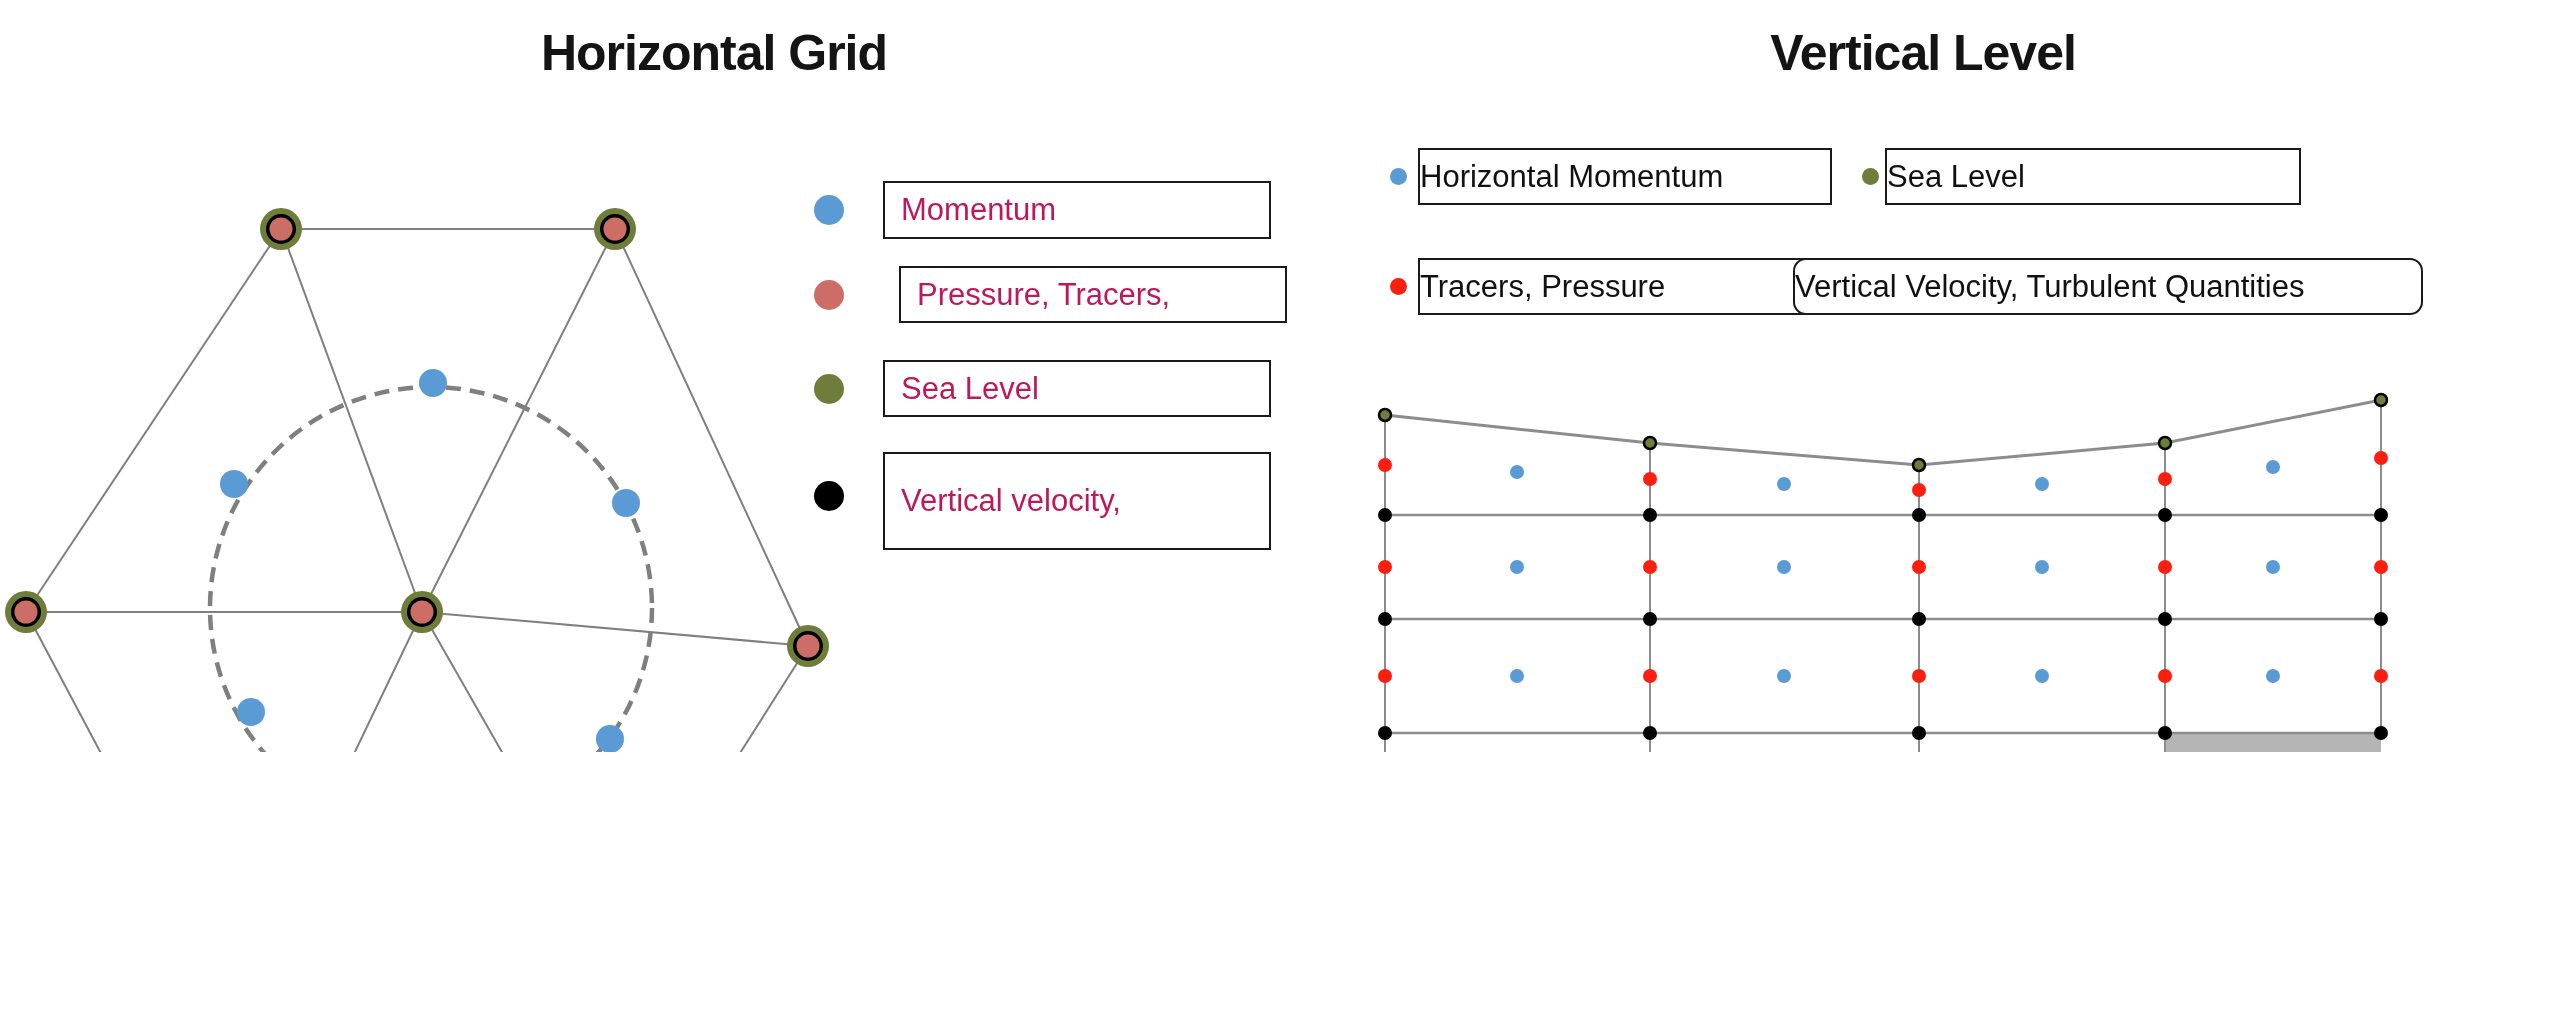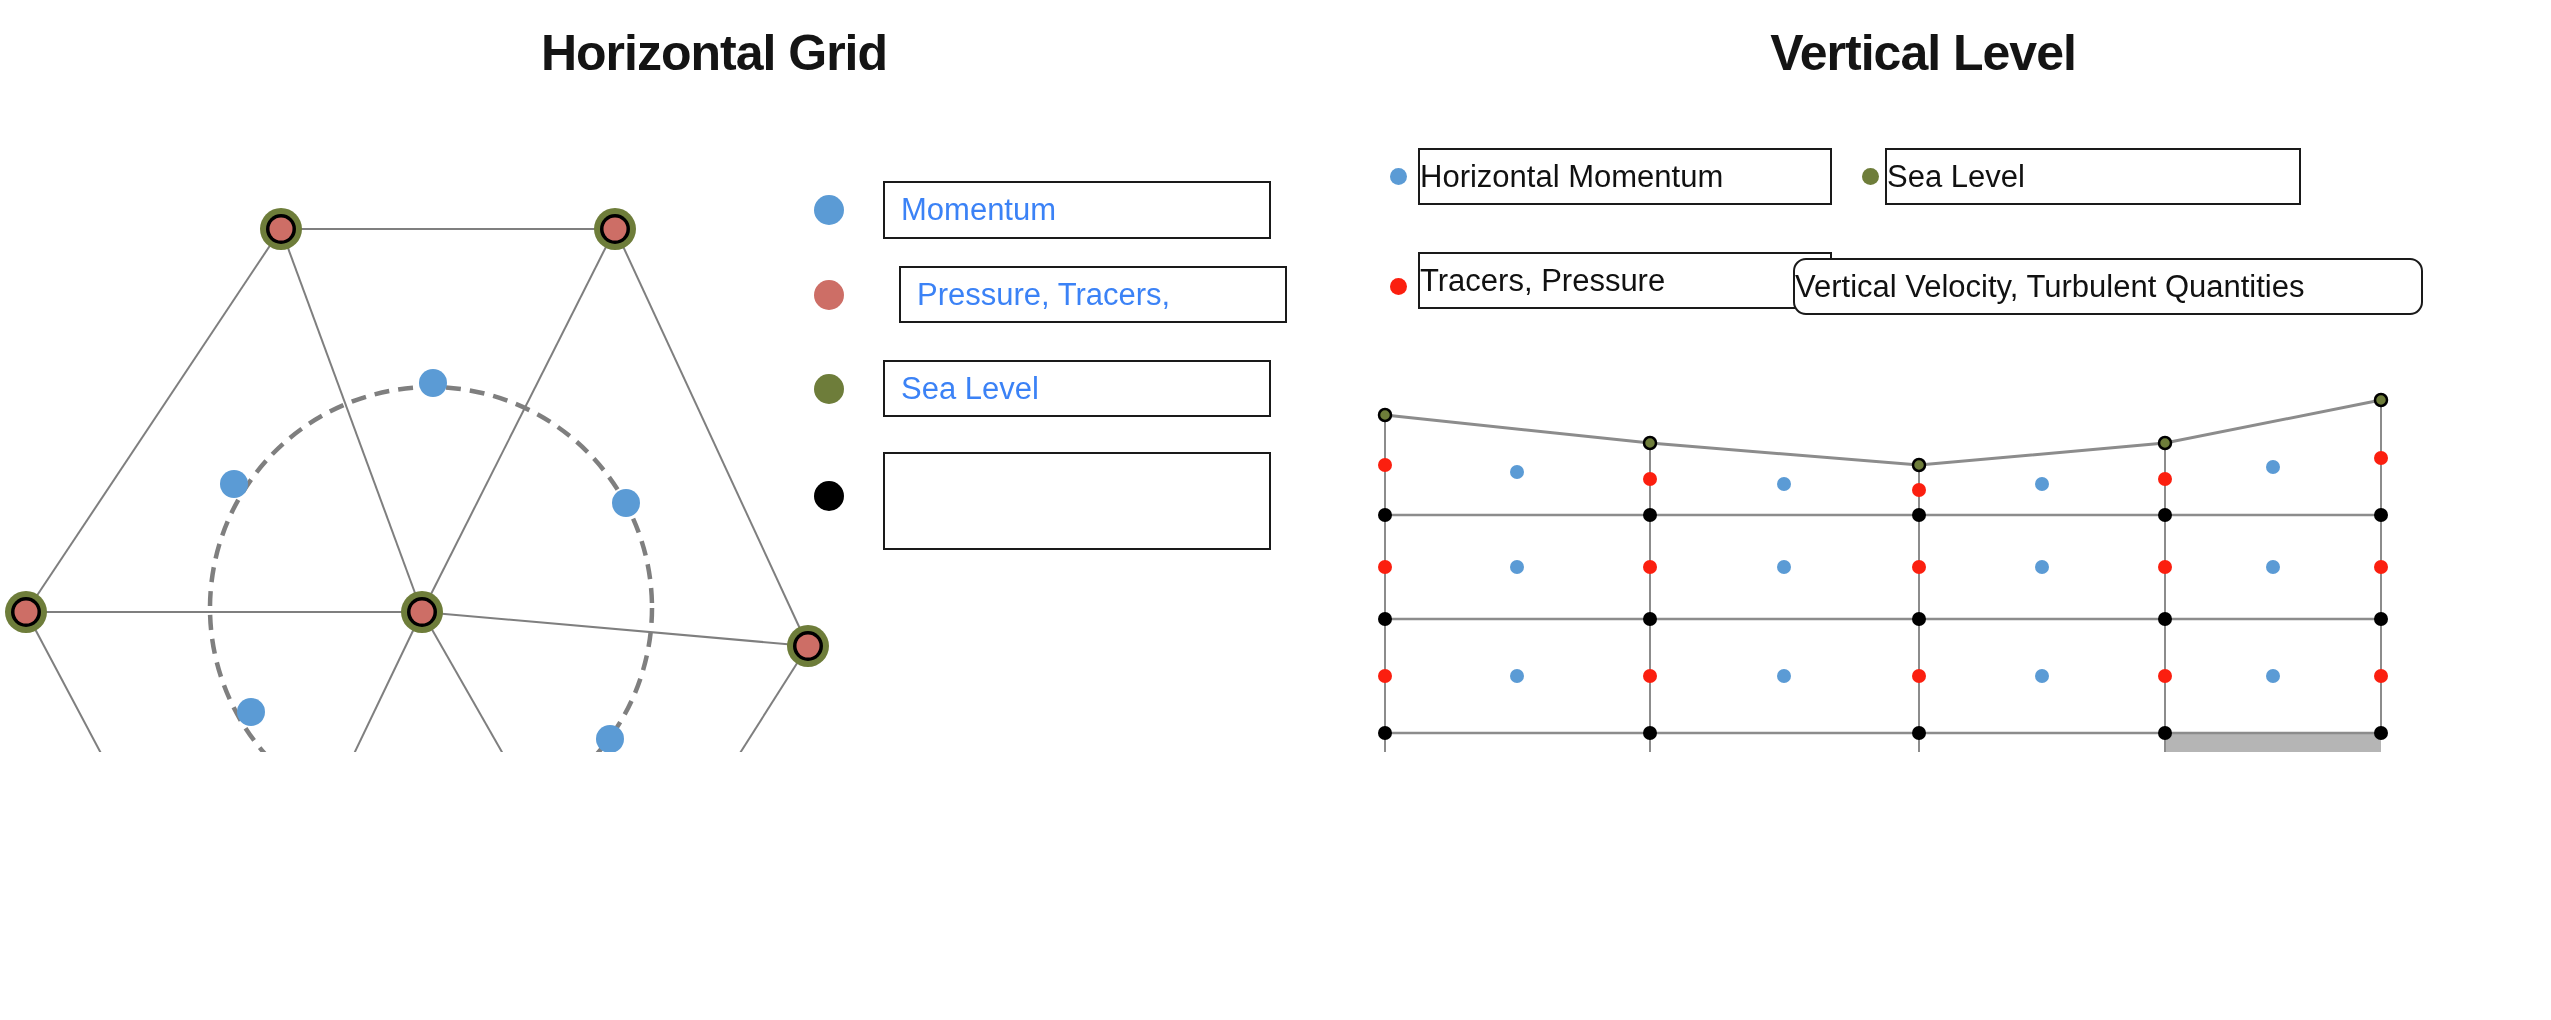--- a/index.html
+++ b/index.html
@@ -7,21 +7,21 @@
          font-family:"Liberation Sans",sans-serif;}
   .stage svg{position:absolute;left:0;top:0;}
   .title{position:absolute;font-weight:bold;font-size:50px;color:#141414;
          letter-spacing:-1px;white-space:nowrap;transform:translateX(-50%);}
   .title-left{left:714px;top:24px;}
   .title-right{left:1923px;top:24px;}
   .dotL{position:absolute;width:30px;height:30px;border-radius:50%;}
   .dotR{position:absolute;width:17px;height:17px;border-radius:50%;}
   .boxL{position:absolute;left:883px;width:388px;border:2px solid #1a1a1a;background:#fff;
         box-sizing:border-box;display:flex;flex-direction:column;justify-content:center;
-        padding-left:16px;font-size:31px;color:#3b82f6;line-height:1.27;white-space:nowrap;}
+        padding-left:16px;font-size:31px;color:#be185d;line-height:1.27;white-space:nowrap;}
   .boxR{position:absolute;border:2.5px solid #1a1a1a;background:#fff;box-sizing:border-box;
         display:flex;align-items:center;font-size:31px;color:#111;
         white-space:nowrap;}
 </style>
 </head>
 <body>
 
 <div class="stage">
 
   <svg id="diagram" viewBox="0 0 2551 1020" width="2551" height="1020">
@@ -160,34 +160,35 @@
     <span>Pressure, Tracers,</span>
   </div>
 
   <span class="dotL" style="left: 814px; top: 374px; background: rgb(110, 125, 58);"></span>
   <div class="boxL" style="top:360px;height:57px;">
     <span>Sea Level</span>
   </div>
 
   <span class="dotL" style="left: 814px; top: 481px; background: rgb(0, 0, 0);"></span>
   <div class="boxL" style="top:452px;height:98px;">
+    <span>Vertical velocity,</span>
   </div>
 
   <span class="dotR" style="left: 1390px; top: 168px; background: rgb(91, 155, 213);"></span>
   <div class="boxR" style="left:1418px;top:148px;width:414px;height:57px;">
     <span>Horizontal Momentum</span>
   </div>
 
   <span class="dotR" style="left: 1862px; top: 168px; background: rgb(110, 125, 58);"></span>
   <div class="boxR" style="left:1885px;top:148px;width:416px;height:57px;">
     <span>Sea Level</span>
   </div>
 
   <span class="dotR" style="left: 1390px; top: 278px; background: rgb(251, 31, 15);"></span>
-  <div class="boxR" style="left:1418px;top:252px;width:414px;height:57px;">
+  <div class="boxR" style="left:1418px;top:258px;width:414px;height:57px;">
     <span>Tracers, Pressure</span>
   </div>
 
   <span class="dotR" style="left: 1862px; top: 278px; background: rgb(0, 0, 0);"></span>
   <div class="boxR" style="left:1793px;top:258px;width:630px;height:57px;border-radius:13px;">
     <span>Vertical Velocity, Turbulent Quantities</span>
   </div>
 
 </div>
 

